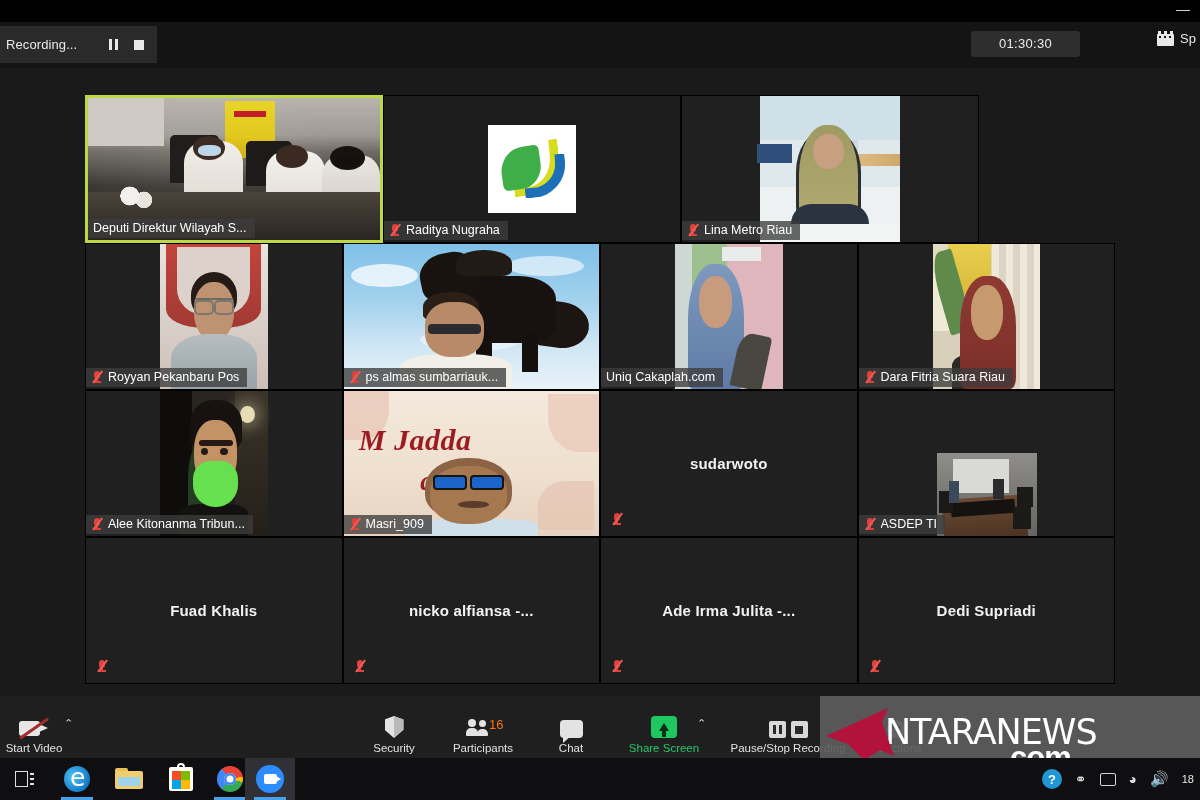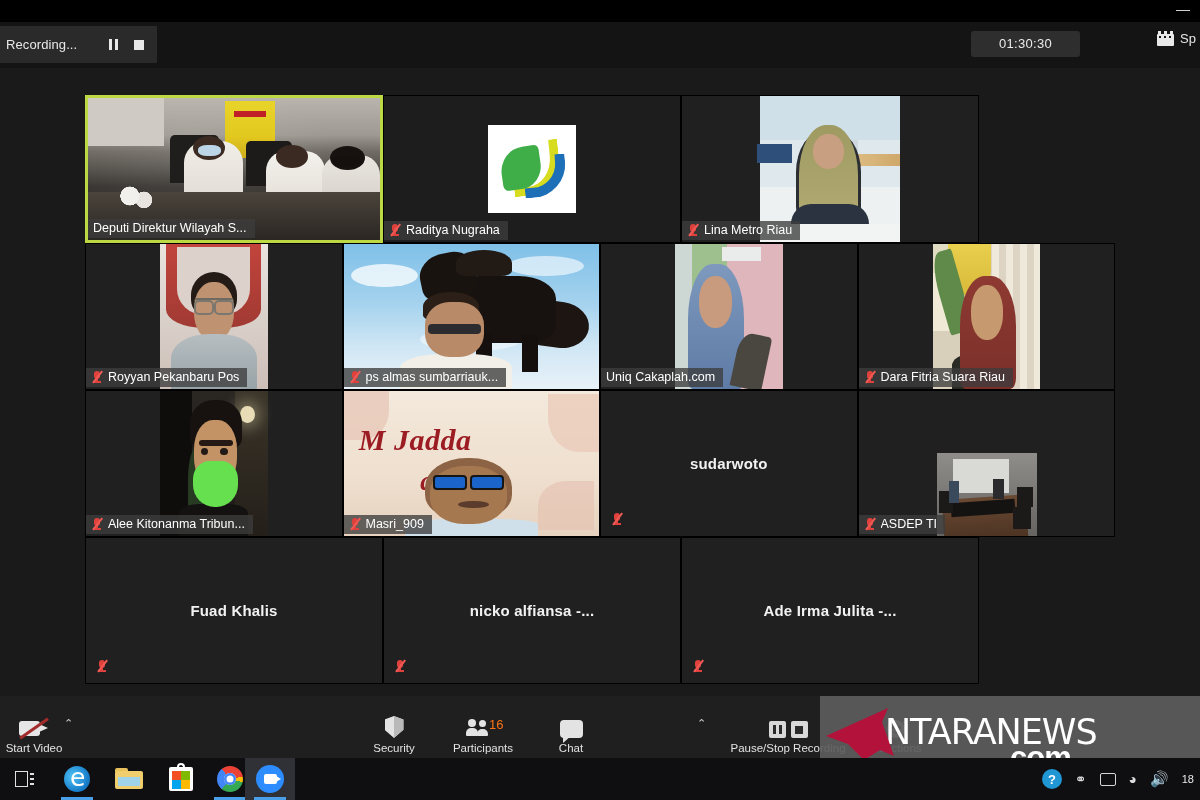--- a/index.html
+++ b/index.html
@@ -650,20 +650,29 @@
       </div>
       <div class="tile">
         <div class="centername">Ade Irma Julita -...</div>
         <span class="mute-ico mute-corner">
           <span class="mbody"></span>
             <span class="mstand"></span>
             <span class="mbase"></span>
             <span class="mslash"></span>
         </span>
       </div>
+      <div class="tile">
+        <div class="centername">Dedi Supriadi</div>
+        <span class="mute-ico mute-corner">
+          <span class="mbody"></span>
+            <span class="mstand"></span>
+            <span class="mbase"></span>
+            <span class="mslash"></span>
+        </span>
+      </div>
     </div>
   </div>
 
   <div class="toolbar">
 
     <div class="tb-item" style="left:-16px;">
       <span class="tb-ico">
         <span class="cam-off">
             <span class="cbody"></span>
             <span class="clens"></span>
@@ -694,20 +703,30 @@
       <span class="lbl">Participants</span>
     </div>
 
     <div class="tb-item" style="left:521px;">
       <span class="tb-ico">
           <span class="bubble"></span>
         </span>
       <span class="lbl">Chat</span>
     </div>
 
+    <div class="tb-item" style="left:614px; color:#27c96a;">
+      <span class="tb-ico">
+        <span class="share-ico">
+            <span class="arr">
+              <span class="stem"></span>
+            </span>
+          </span>
+      </span>
+      <span class="lbl">Share Screen</span>
+    </div>
     <span class="caret" style="left:697px;">⌃</span>
 
     <div class="tb-item" style="left:733px; width:110px;">
       <span class="tb-ico">
         <span class="recctrl">
           <span class="p">
               <i></i>
               <i></i>
             </span>
           <span class="s">

